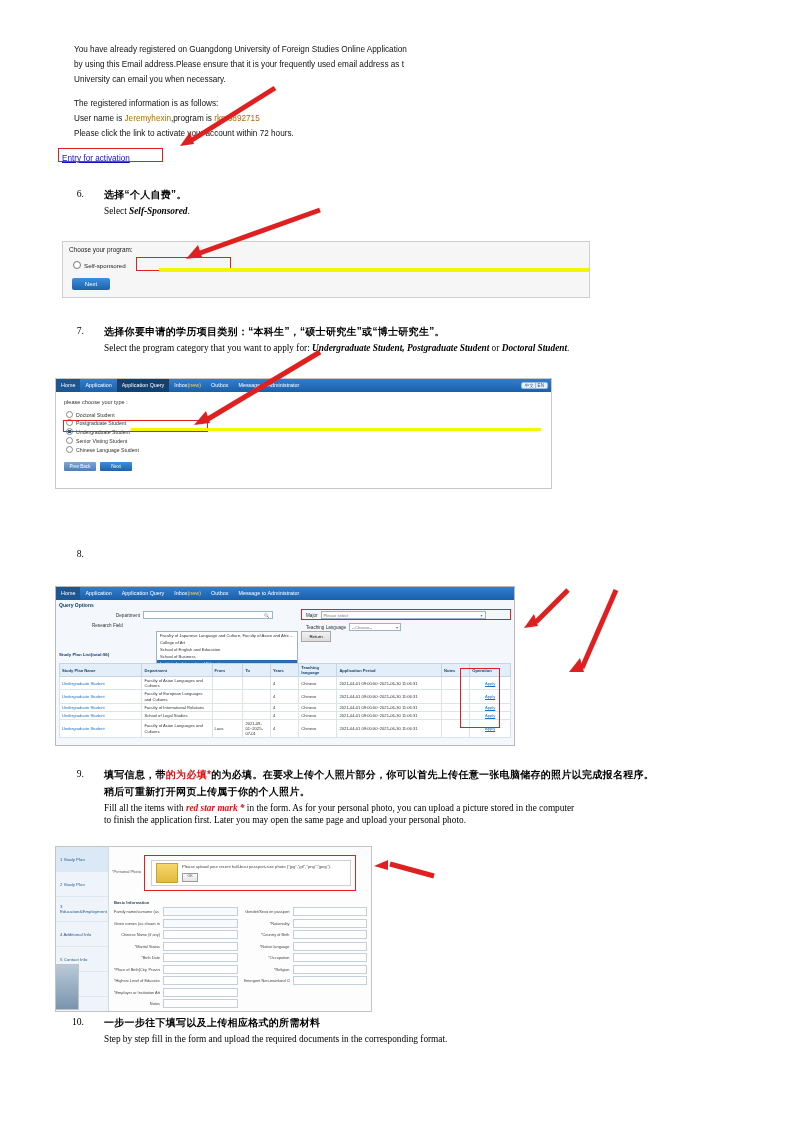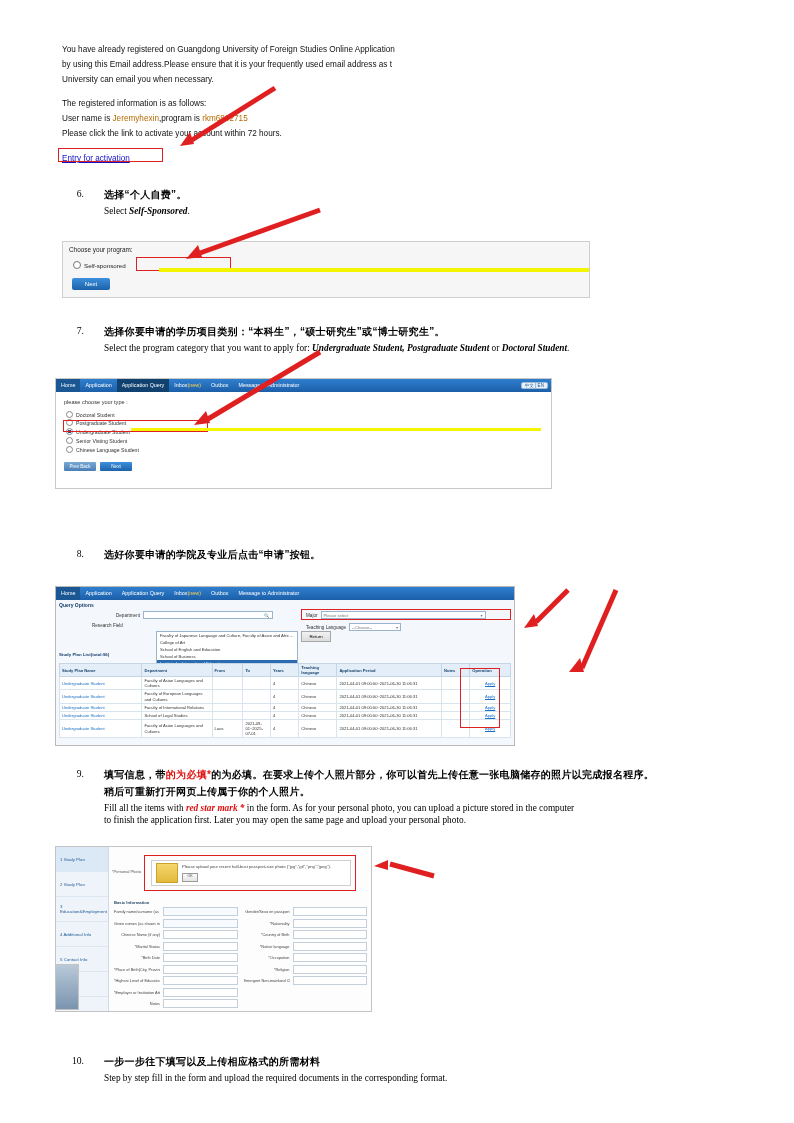--- a/index.html
+++ b/index.html
@@ -8,21 +8,21 @@
     background:#ffffff;
     font-family:"Liberation Serif", serif;
     color:#000;
     position:relative;
     overflow:hidden;
   }
   .page { position:relative; width:794px; height:1123px; }
 
   
   .email-block { position:absolute; left:62px; top:42px; width:400px; font-family:"Liberation Sans", sans-serif; font-size:8.2px; line-height:1.85; color:#111; }
-  .email-block p { margin:0 0 8px 0; }
+  .email-block p { margin:0 0 8px 12px; }
   .email-highlight { color:#b36b00; }
   .activation-link { color:#1212c8; text-decoration:underline; font-size:8.2px; display:inline-block; }
   .act-wrap { position:relative; display:inline-block; margin-top:2px; }
   .act-box { position:absolute; left:-4px; top:-3px; width:105px; height:14px; border:1.6px solid #e02020; box-sizing:border-box; }
 
   
   .step { position:absolute; font-size:9.6px; }
   .step .num { position:absolute; left:0; top:0; width:22px; text-align:right; font-family:"Liberation Serif", serif; }
   .step .zh { font-family:"Liberation Sans", sans-serif; font-size:10px; font-weight:bold; letter-spacing:.3px; }
   .step .en { font-family:"Liberation Serif", serif; font-size:9.3px; margin-top:4px; }
@@ -100,21 +100,21 @@
   #shot9 .fl { width:46px; text-align:right; white-space:nowrap; overflow:hidden; }
   #shot9 .fi { flex:1; height:7px; border:1px solid #c3cfdb; background:#fff; }
   #shot9 .fi.req { border-color:#c3cfdb; background:#f7fbff; }
   #shot9 .sectitle { font-weight:bold; color:#2a4a6b; font-size:4.2px; margin:3px 0 2px 0; }
 
   
   .arrow { position:absolute; }
   .arrow svg { display:block; overflow:visible; }
 
   
-  #step10 { left:62px; top:1016px; width:700px;margin-top:39px; }
+  #step10 { left:62px; top:1016px; width:700px; }
 </style>
 </head>
 <body>
 
 <div class="page">
 
   <div class="email-block">
     <p>
       <span>You have already registered on Guangdong University of Foreign Studies Online Application</span><br>
       <span>by using this Email address.Please ensure that it is your frequently used email address as t</span><br>
@@ -220,21 +220,20 @@
   <div class="arrow" style="left:180px; top:347px;">
     <svg width="150" height="90" viewBox="0 0 150 90">
       <line x1="140" y1="5" x2="28" y2="72" stroke="#e02020" stroke-width="5"></line>
       <polygon points="30,76 14,78 26,64" fill="#e02020"></polygon>
     </svg>
   </div>
 
   <div class="step" style="left:62px; top:548px; width:690px;">
     <span class="num">8.</span>
     <div class="body">
-      <div class="zh">选好你要申请的学院及专业后点击“申请”按钮。</div>
     </div>
   </div>
 
   <div class="shot" id="shot8">
     <div class="menubar">
       <span class="mi home">Home</span>
       <span class="mi">Application</span>
       <span class="mi">Application Query</span>
       <span class="mi"><span>Inbox</span><span class="badge">(new)</span></span>
       <span class="mi">Outbox</span>

